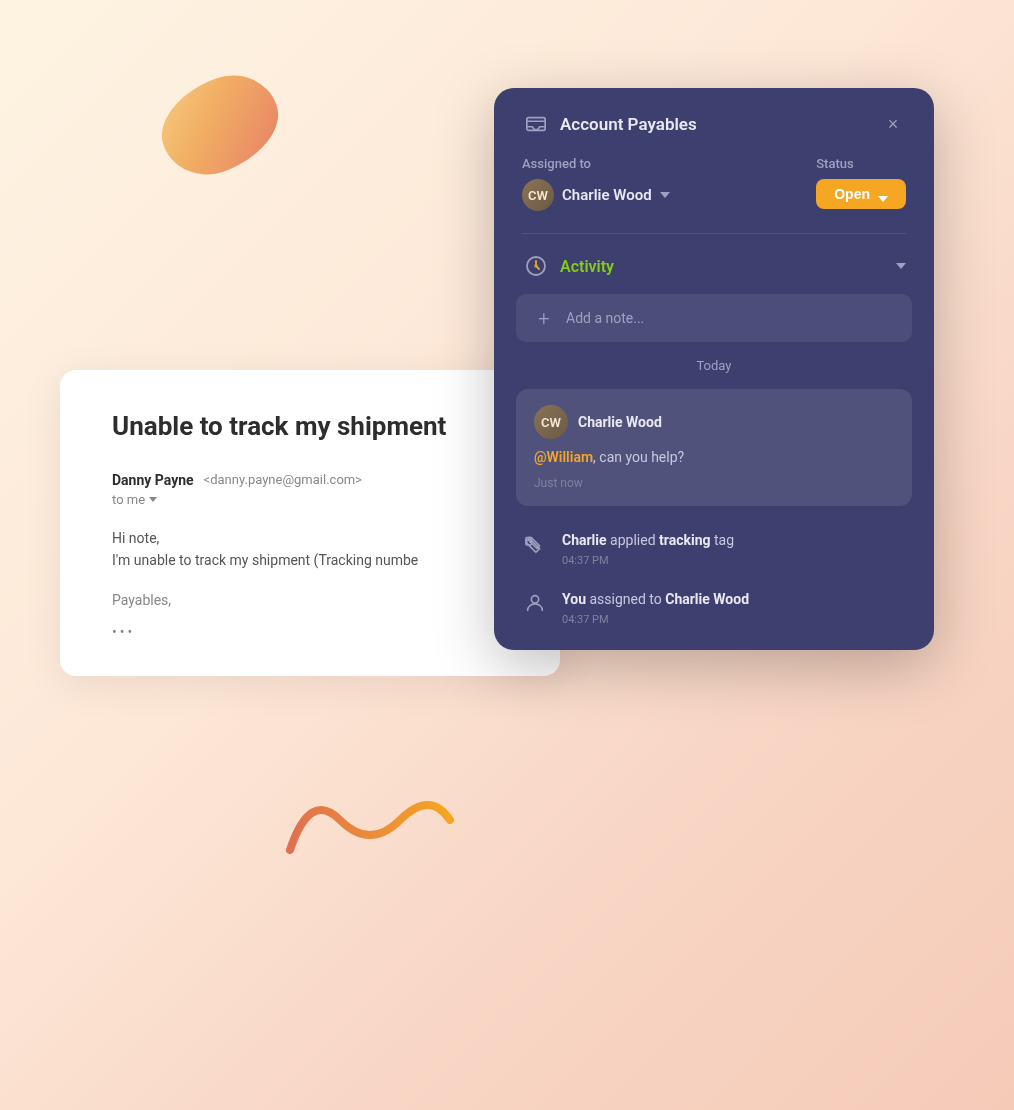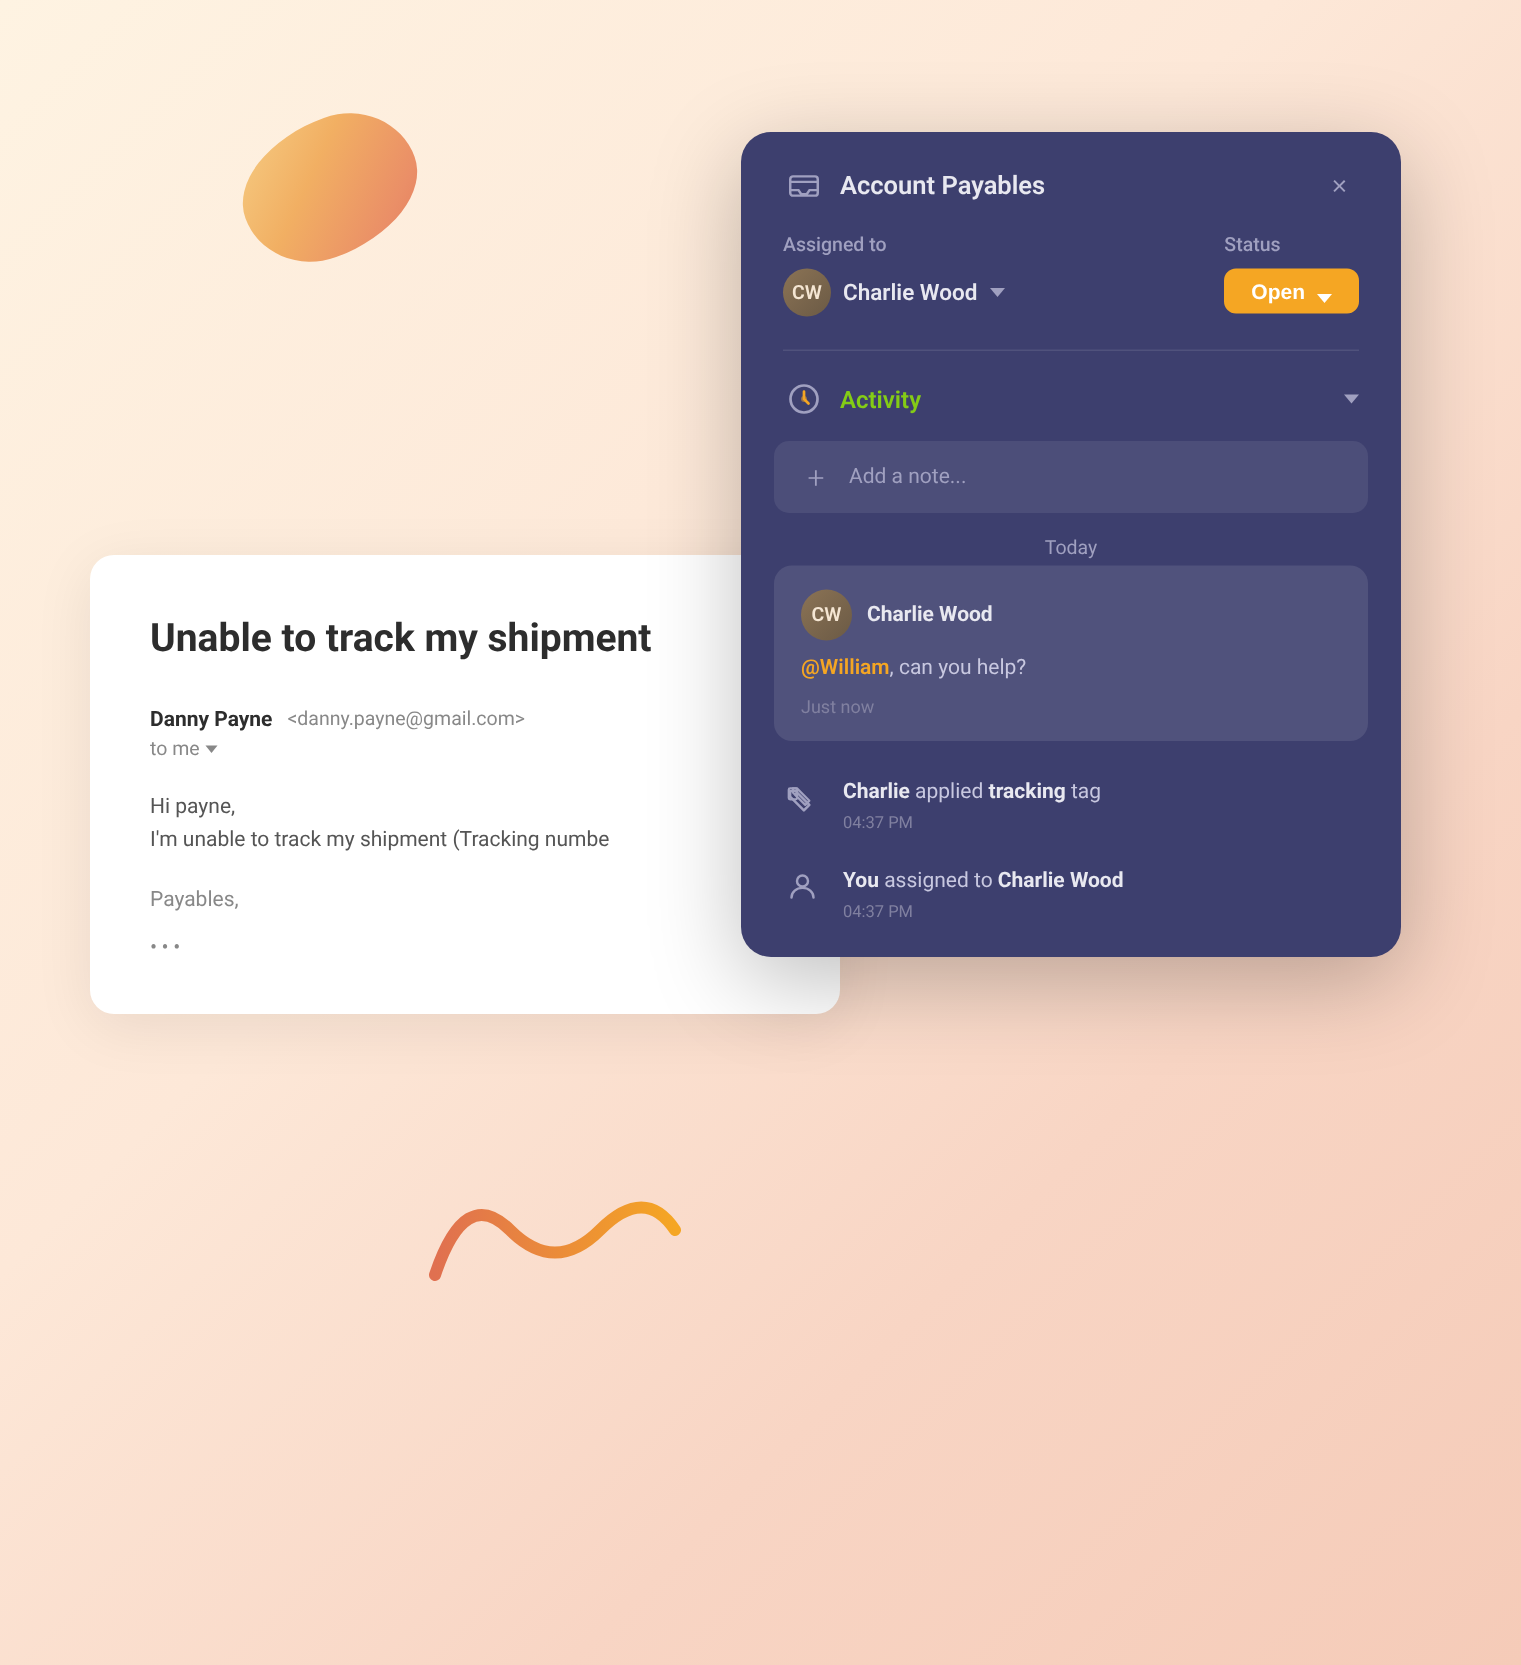--- a/index.html
+++ b/index.html
@@ -34,21 +34,21 @@
     }
 
     
     .email-card {
       position: absolute;
       top: 370px;
       left: 60px;
       width: 500px;
       background: #ffffff;
       border-radius: 16px;
-      padding: 40px 40px 36px;
+      padding: 40px 52px 36px;
       box-shadow: 0 8px 40px rgba(0,0,0,0.08);
     }
 
     .email-title {
       font-size: 26px;
       font-weight: 700;
       color: #2d2d2d;
       margin-bottom: 28px;
       line-height: 1.3;
     }
@@ -288,21 +288,21 @@
 
     .add-note-placeholder {
       font-size: 14px;
       color: #a0a0c0;
     }
 
     .today-label {
       text-align: center;
       font-size: 13px;
       color: #a0a0c0;
-      margin-bottom: 4px;
+      margin-bottom: 16px;
     }
 
     .comment-card {
       margin: 0 22px 16px;
       background: rgba(255,255,255,0.1);
       border-radius: 12px;
       padding: 16px 18px;
     }
 
     .comment-header {
@@ -425,21 +425,21 @@
     <span class="sender-name">Danny Payne</span>
     <span class="sender-email">&lt;danny.payne@gmail.com&gt;</span>
   </div>
 
   <div class="to-me-row">
     <span class="to-me-text">to me</span>
     <span class="chevron-small"></span>
   </div>
 
   <div class="email-body">
-    <div>Hi payne,</div>
+    <div>Hi note,</div>
     <div>I'm unable to track my shipment (Tracking numbe</div>
   </div>
 
   <div class="email-regards">Payables,</div>
   <div class="email-dots">•••</div>
 </div>
 
 <div class="panel">
 
   <div class="panel-header">

